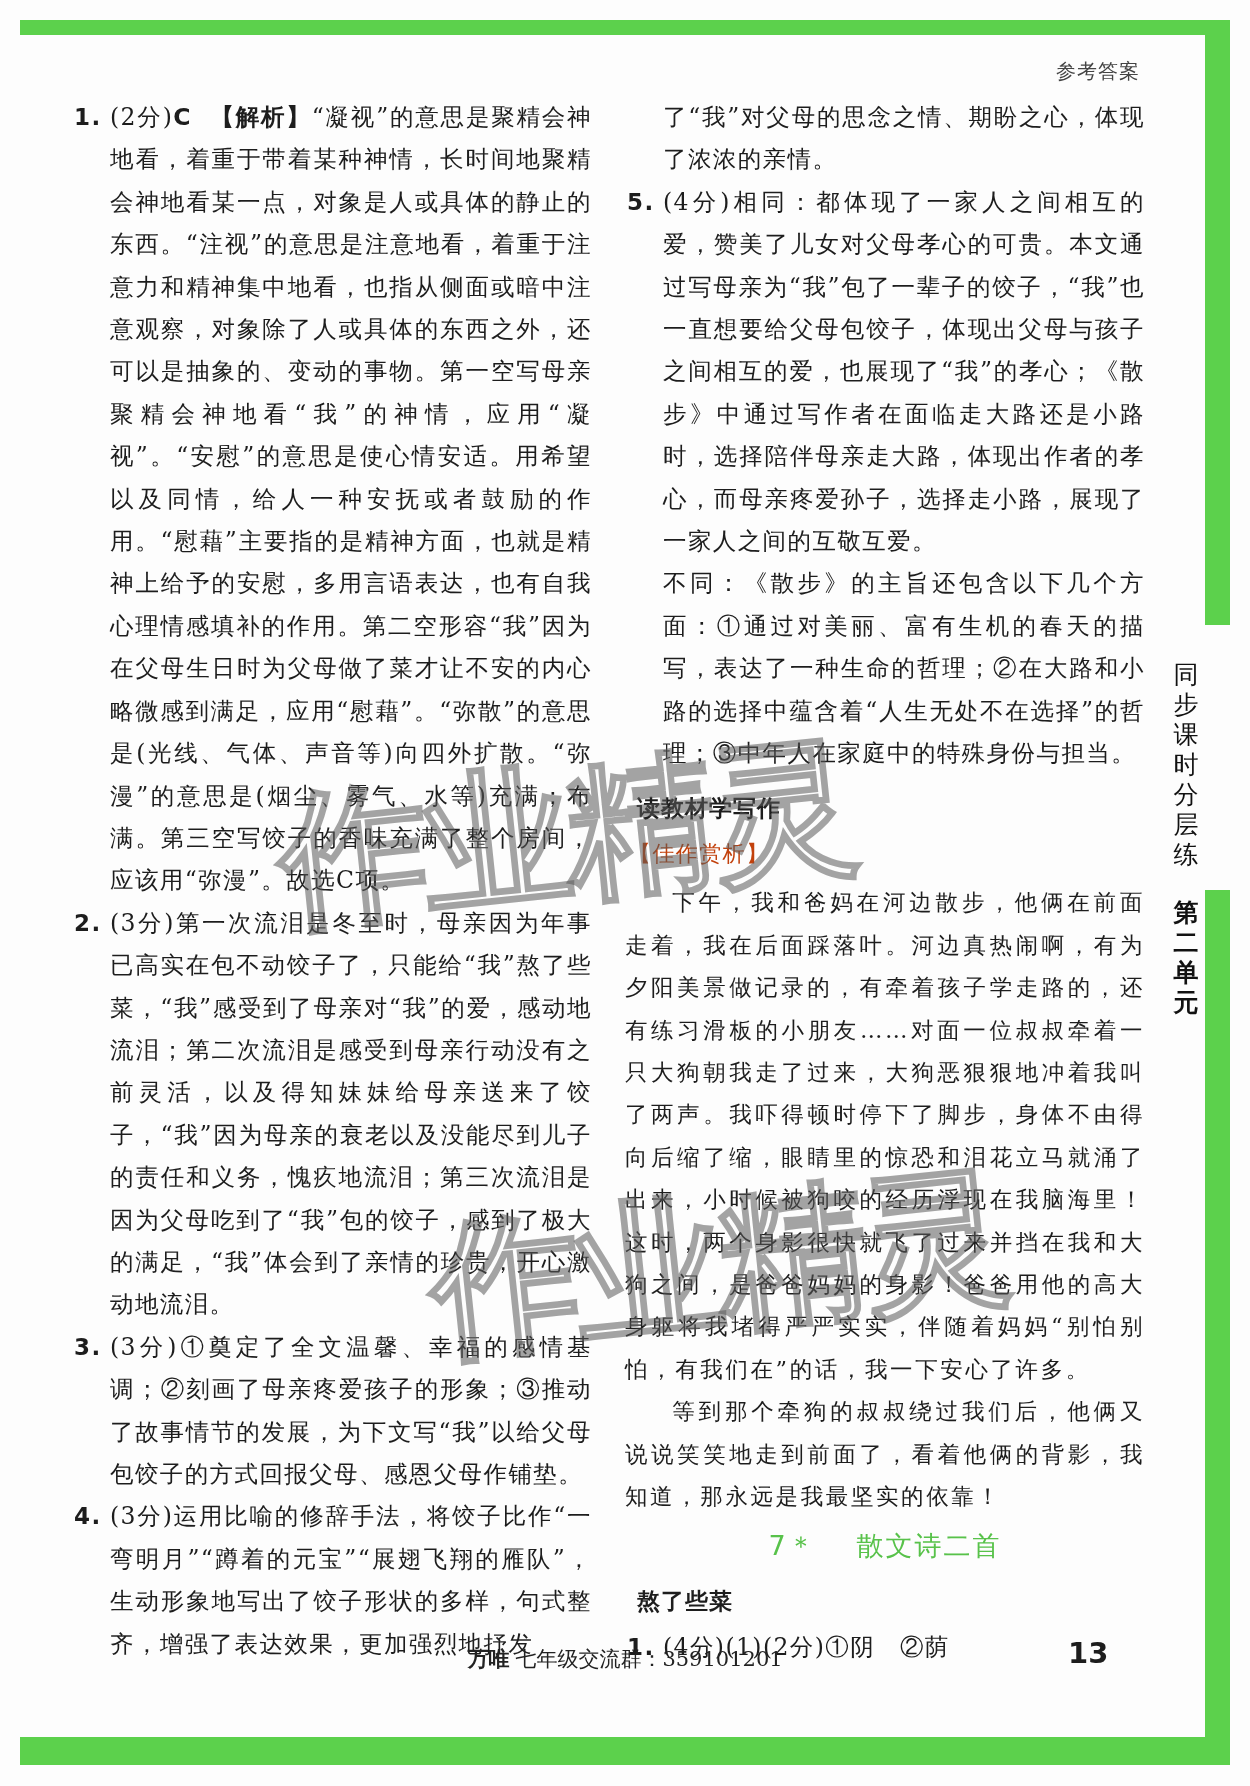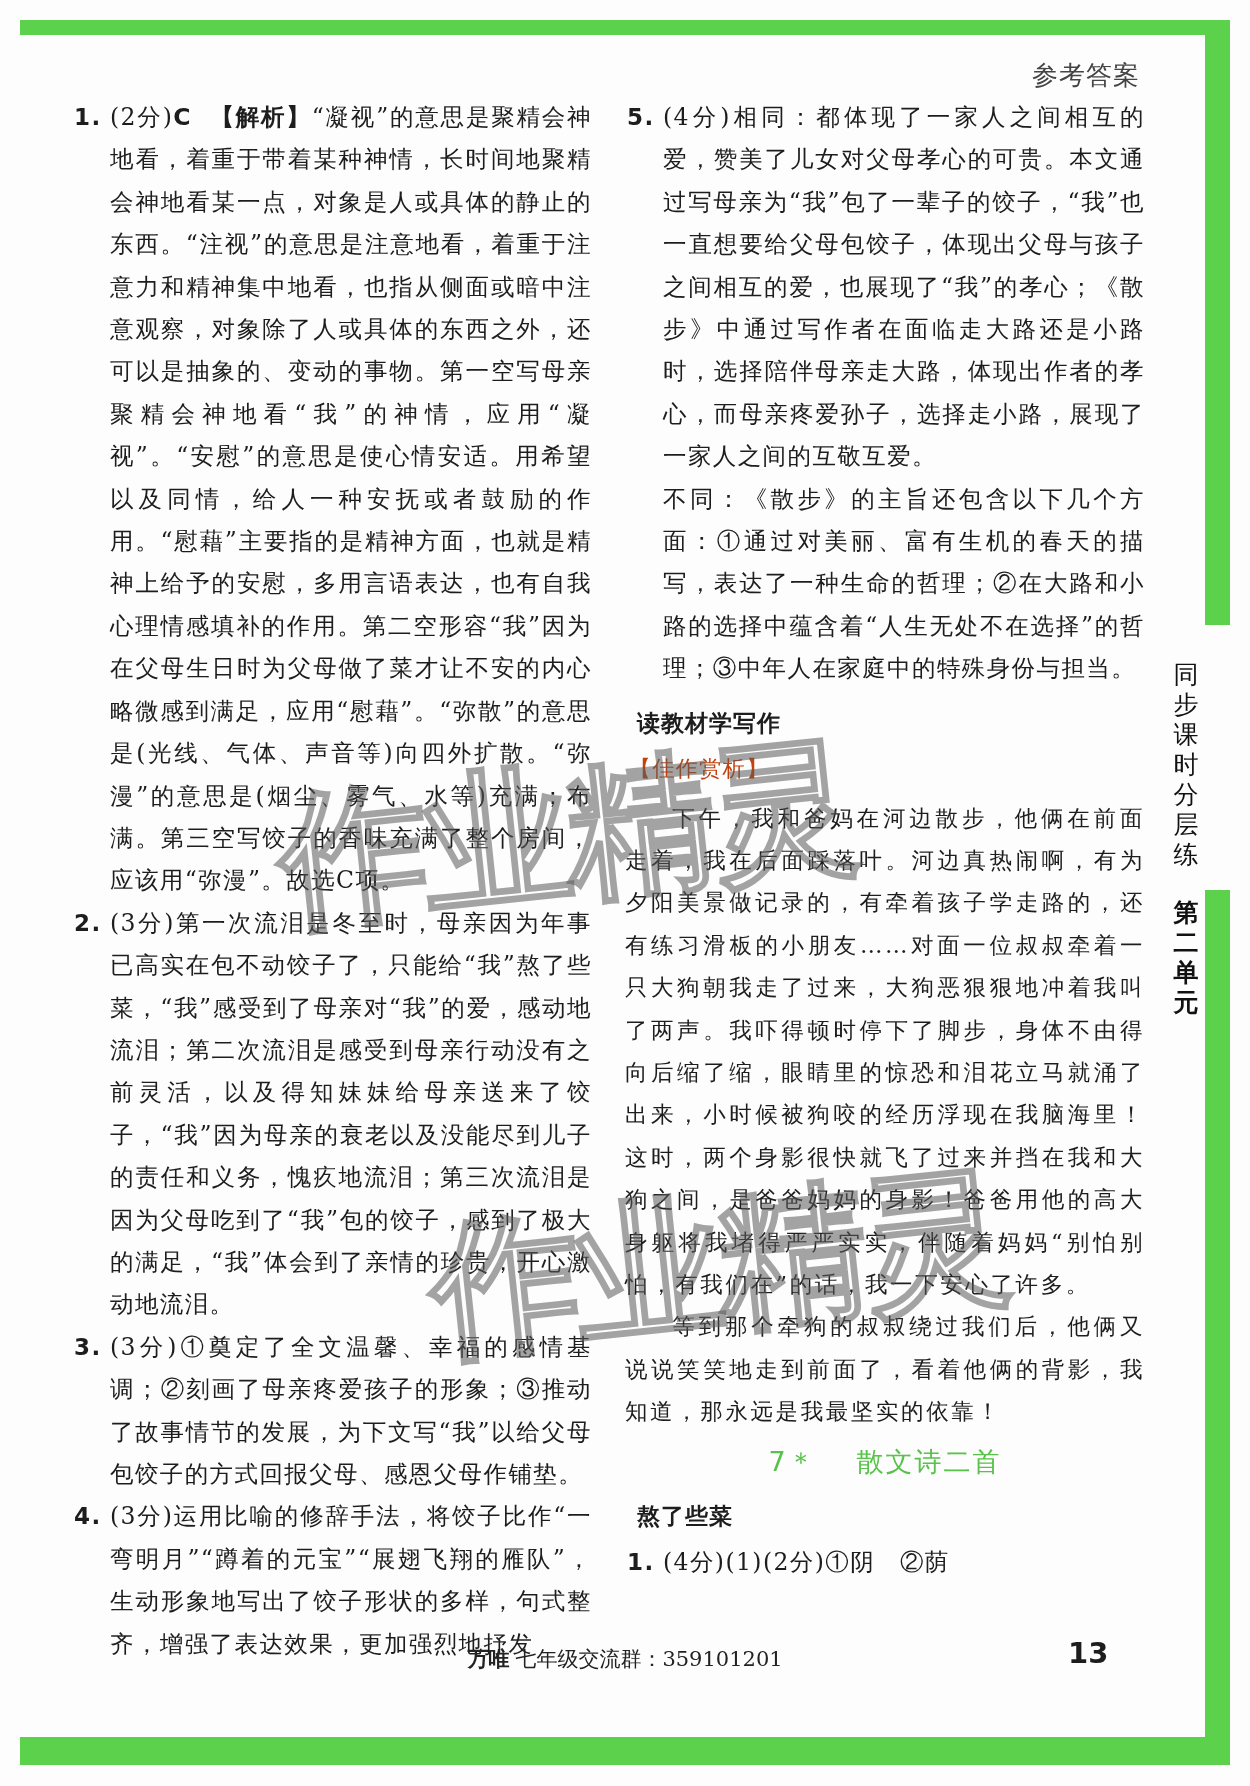--- a/index.html
+++ b/index.html
@@ -4,21 +4,21 @@
 <style>
   html, body { margin: 0; padding: 0; background: #fdfdfd; }
   body { width: 1250px; height: 1786px; position: relative; overflow: hidden;
          font-family: "DejaVu Serif", "Liberation Serif", serif; color: #1d1d1d; }
   .bar { position: absolute; background: #5cd14c; }
   .bar-top { left: 20px; top: 20px; width: 1210px; height: 15px; }
   .bar-right-upper { left: 1205px; top: 20px; width: 25px; height: 605px; }
   .bar-right-lower { left: 1205px; top: 890px; width: 25px; height: 875px; }
   .bar-bottom { left: 20px; top: 1737px; width: 1210px; height: 28px; }
 
-  .header-label { position: absolute; right: 110px; top: 58px; font-size: 26px;
+  .header-label { position: absolute; right: 110px; top: 58px; font-size: 20px;
                   color: #444; font-family: "DejaVu Sans", sans-serif; letter-spacing: 1px; }
 
   .col { position: absolute; top: 96px; font-size: 23.5px; line-height: 42.4px; letter-spacing: 1.4px; }
   .col-left { left: 72px; width: 520px; }
   .col-right { left: 625px; width: 520px; top: 96px; }
 
   .q { position: relative; padding-left: 38px; }
   .q .num { position: absolute; left: 2px; top: 0; font-weight: bold;
             font-family: "DejaVu Sans", sans-serif; font-size: 23px; }
   .q .cont, .cont { display: block; text-align: justify; }
@@ -78,20 +78,21 @@
     <span class="num">3.</span>
     <span class="cont">(3分)①奠定了全文温馨、幸福的感情基调；②刻画了母亲疼爱孩子的形象；③推动了故事情节的发展，为下文写“我”以给父母包饺子的方式回报父母、感恩父母作铺垫。</span>
   </div>
   <div class="q">
     <span class="num">4.</span>
     <span class="cont">(3分)运用比喻的修辞手法，将饺子比作“一弯明月”“蹲着的元宝”“展翅飞翔的雁队”，生动形象地写出了饺子形状的多样，句式整齐，增强了表达效果，更加强烈地抒发</span>
   </div>
 </div>
 
 <div class="col col-right">
+  <div class="indent cont">了“我”对父母的思念之情、期盼之心，体现了浓浓的亲情。</div>
   <div class="q">
     <span class="num">5.</span>
     <span class="cont">(4分)相同：都体现了一家人之间相互的爱，赞美了儿女对父母孝心的可贵。本文通过写母亲为“我”包了一辈子的饺子，“我”也一直想要给父母包饺子，体现出父母与孩子之间相互的爱，也展现了“我”的孝心；《散步》中通过写作者在面临走大路还是小路时，选择陪伴母亲走大路，体现出作者的孝心，而母亲疼爱孙子，选择走小路，展现了一家人之间的互敬互爱。</span>
     <span class="cont">不同：《散步》的主旨还包含以下几个方面：①通过对美丽、富有生机的春天的描写，表达了一种生命的哲理；②在大路和小路的选择中蕴含着“人生无处不在选择”的哲理；③中年人在家庭中的特殊身份与担当。</span>
   </div>
 
   <div class="section-heading">读教材学写作</div>
   <div class="green-tag">【佳作赏析】</div>
   <div class="essay">
     <p>下午，我和爸妈在河边散步，他俩在前面走着，我在后面踩落叶。河边真热闹啊，有为夕阳美景做记录的，有牵着孩子学走路的，还有练习滑板的小朋友……对面一位叔叔牵着一只大狗朝我走了过来，大狗恶狠狠地冲着我叫了两声。我吓得顿时停下了脚步，身体不由得向后缩了缩，眼睛里的惊恐和泪花立马就涌了出来，小时候被狗咬的经历浮现在我脑海里！这时，两个身影很快就飞了过来并挡在我和大狗之间，是爸爸妈妈的身影！爸爸用他的高大身躯将我堵得严严实实，伴随着妈妈“别怕别怕，有我们在”的话，我一下安心了许多。</p>

